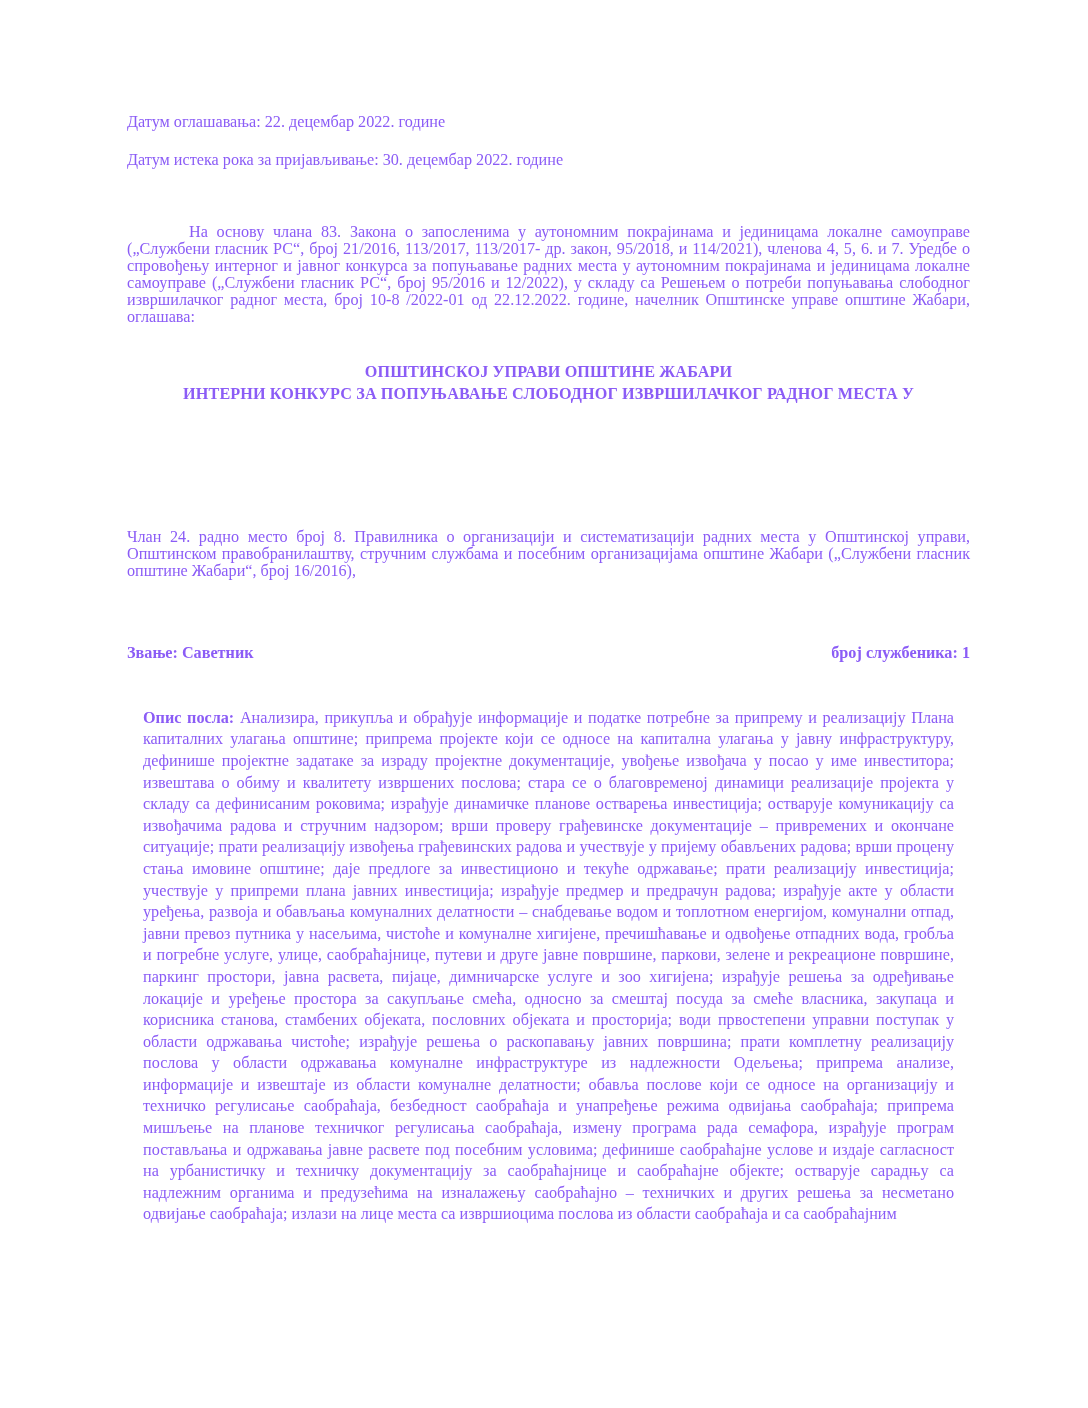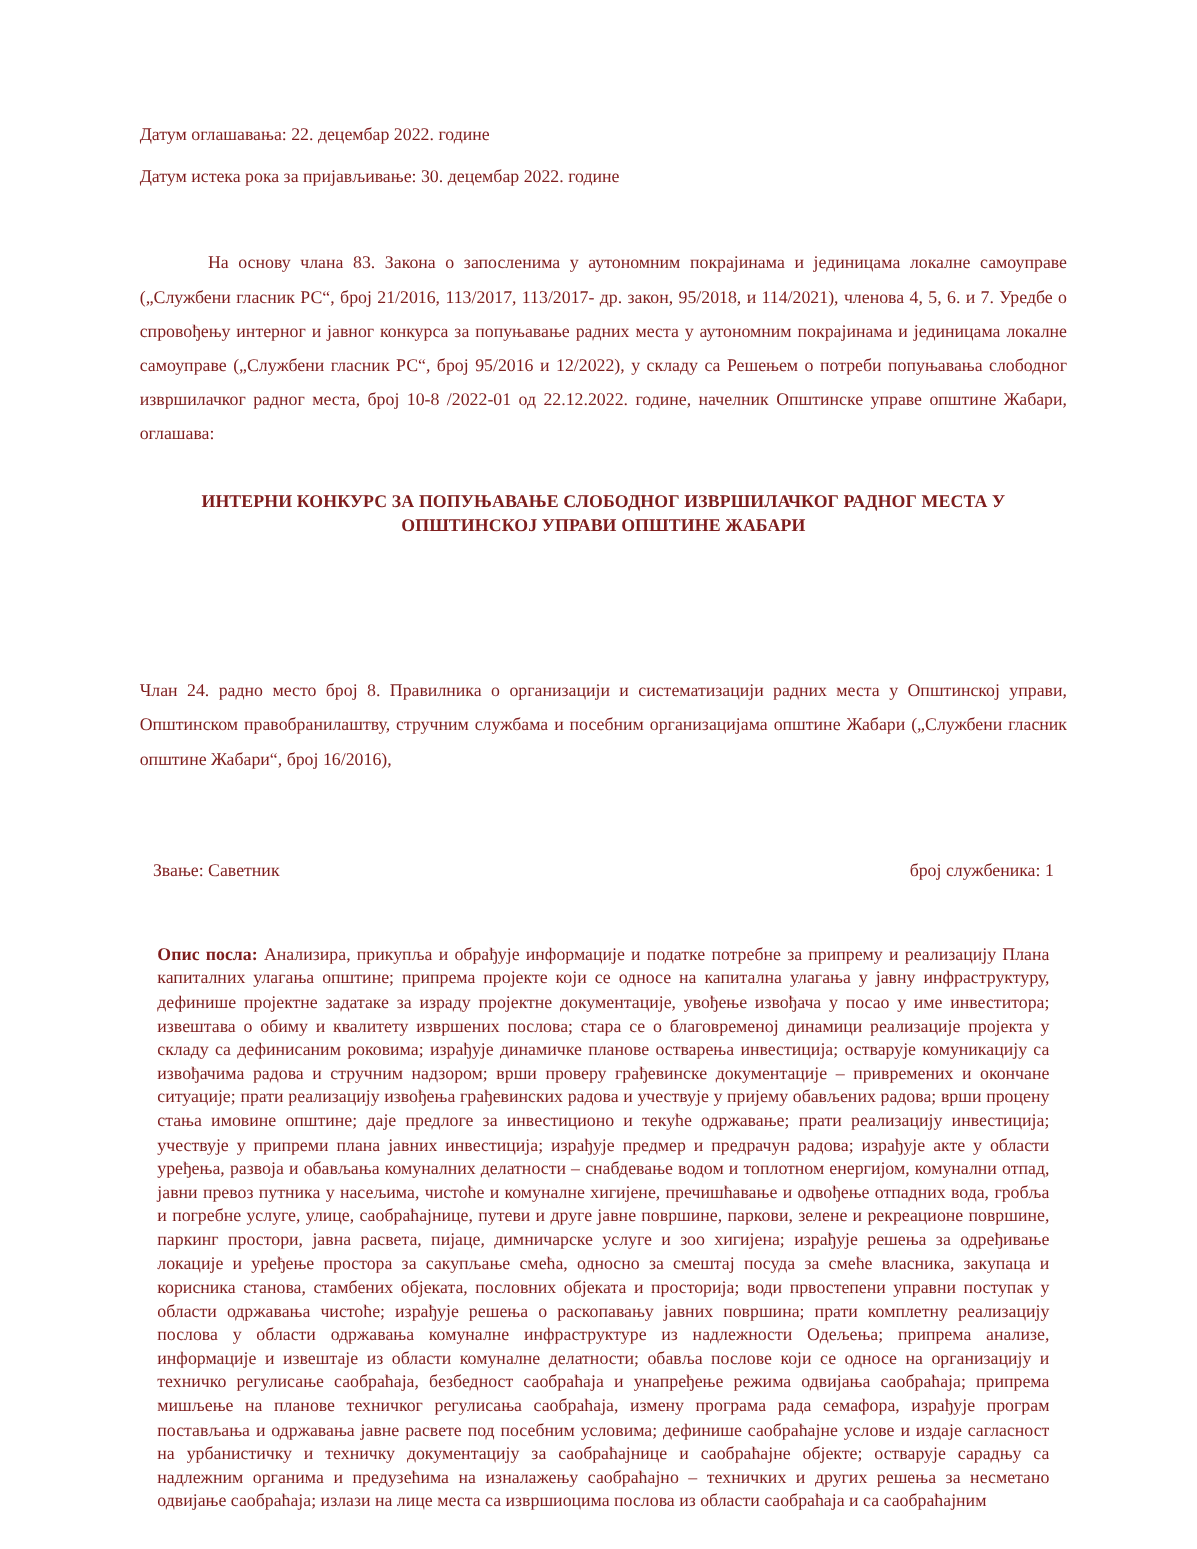--- a/index.html
+++ b/index.html
@@ -10,40 +10,40 @@
   }
 
   .page {
     position: relative;
     width: 1088px;
     height: 1408px;
     background: #ffffff;
     margin: 0 auto;
     overflow: hidden;
     font-family: "Liberation Serif", "DejaVu Serif", serif;
-    color: #7f1d1d;
+    color: #8b5cf6;
     -webkit-font-smoothing: none;
   }
 
   .content {
     position: absolute;
     left: 127px;
     top: 112px;
     width: 843px;
   }
 
   .date-line {
     font-size: 16.2px;
     line-height: 21.6px;
     margin: 0 0 16px 0;
   }
 
   .para {
     font-size: 16.2px;
-    line-height: 31px;
+    line-height: 17px;
     text-align: justify;
     text-justify: inter-word;
     margin: 0;
     hyphens: none;
   }
 
   .para.indent-first {
     text-indent: 62px;
   }
 
@@ -69,24 +69,24 @@
     line-height: 21.6px;
     text-align: justify;
     text-justify: inter-word;
     margin: 0;
   }
 
   .rank-row {
     display: flex;
     justify-content: space-between;
     align-items: baseline;
-    font-weight: normal;
+    font-weight: bold;
     font-size: 16.2px;
     line-height: 21.6px;
-    margin: 12px;
+    margin: 0;
   }
 
   .desc-para {
     font-size: 16.2px;
     line-height: 21.6px;
     text-align: justify;
     text-justify: inter-word;
     margin: 16px;
   }
 
@@ -110,22 +110,22 @@
 
     <p class="date-line">Датум истека рока за пријављивање:  30.  децембар  2022. године</p>
 
     <div class="sp-2"></div>
 
     <p class="para indent-first">На основу члана 83. Закона о запосленима у аутономним покрајинама и јединицама локалне самоуправе („Службени гласник РС“, број 21/2016, 113/2017, 113/2017- др. закон, 95/2018, и 114/2021), членова 4, 5, 6. и 7. Уредбе о спровођењу интерног и јавног конкурса за попуњавање радних места у аутономним покрајинама и јединицама локалне самоуправе („Службени гласник РС“, број 95/2016 и 12/2022), у складу са Решењем о потреби попуњавања слободног извршилачког радног места, број 10-8 /2022-01 од 22.12.2022. године, начелник Општинске управе општине Жабари, оглашава:</p>
 
     <div class="sp-6"></div>
 
     <div>
+      <p class="title-block">ОПШТИНСКОЈ УПРАВИ ОПШТИНЕ ЖАБАРИ</p>
       <p class="title-block">ИНТЕРНИ КОНКУРС ЗА ПОПУЊАВАЊЕ СЛОБОДНОГ ИЗВРШИЛАЧКОГ РАДНОГ МЕСТА У</p>
-      <p class="title-block">ОПШТИНСКОЈ УПРАВИ ОПШТИНЕ ЖАБАРИ</p>
     </div>
 
     <div class="sp-5"></div>
 
 
     <div class="sp-4"></div>
 
 
     <div class="sp-5"></div>
 

